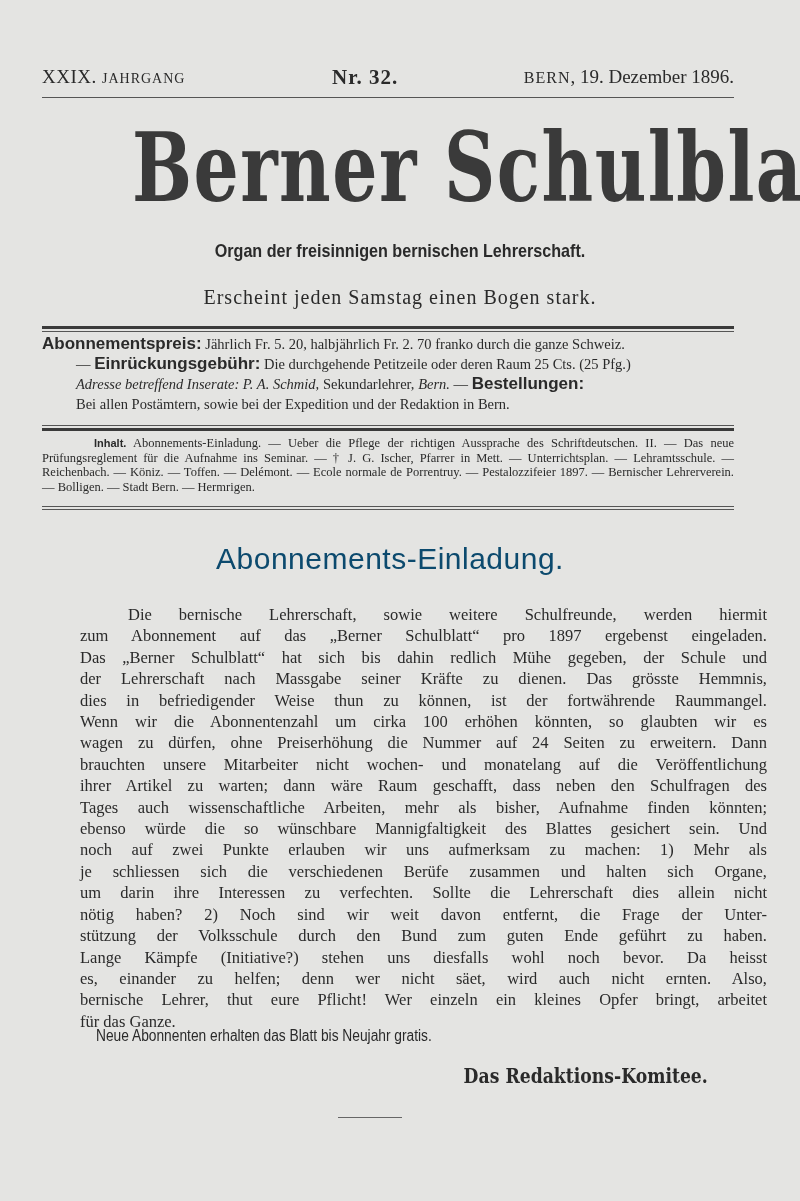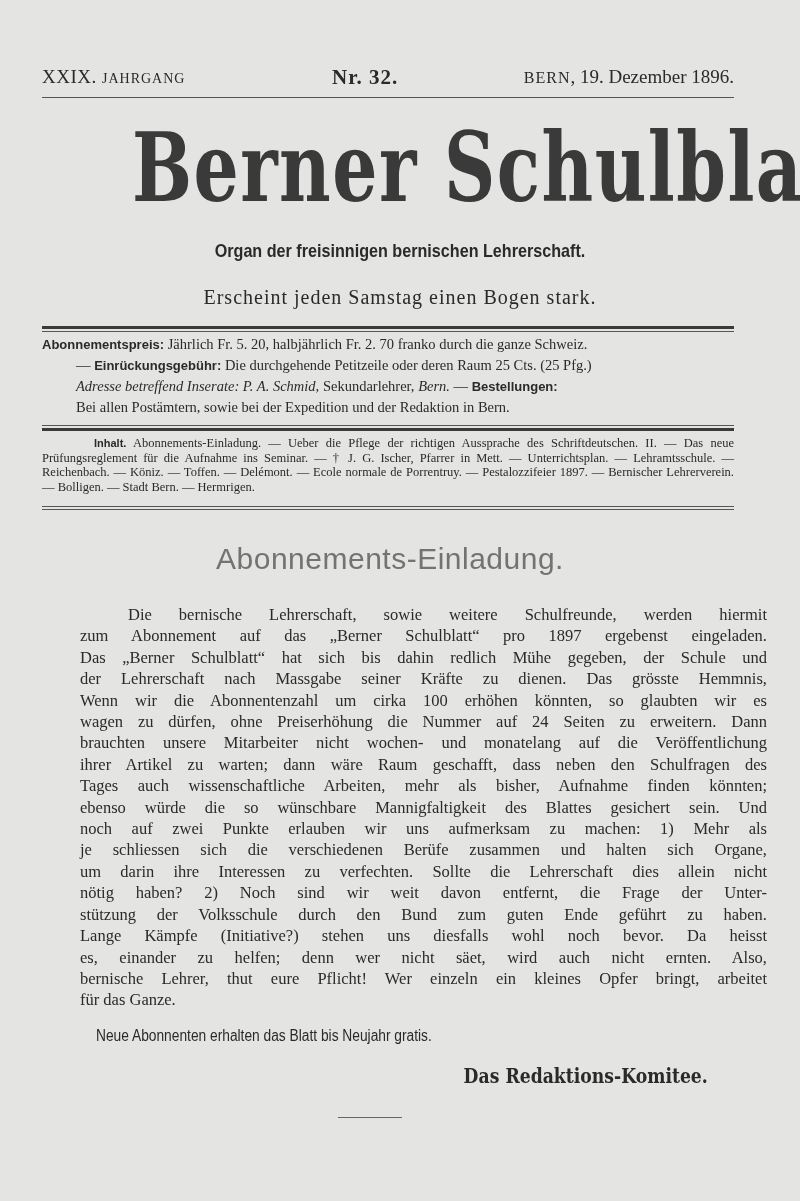--- a/index.html
+++ b/index.html
@@ -32,27 +32,27 @@
     position: absolute; left: 0; width: 800px; top: 240px; text-align: center;
     font-family: "Liberation Sans", sans-serif; font-weight: bold; font-size: 19px;
     transform: scaleX(0.85); transform-origin: center;
   }
   .appears {
     position: absolute; left: 0; width: 800px; top: 286px; text-align: center;
     font-size: 20px; letter-spacing: 1px;
   }
   .info { position: absolute; left: 42px; top: 334px; width: 692px; font-size: 14.5px; line-height: 20px; }
   .info .line { white-space: nowrap; text-align: justify; }
-  .info .b { font-family: "Liberation Sans", sans-serif; font-weight: bold; font-size: 13px; }
+  .info .b { font-family: "Liberation Sans", sans-serif; font-weight: bold; font-size: 17px; }
   .info i { font-style: italic; }
   .inhalt { position: absolute; left: 42px; top: 436px; width: 692px; font-size: 12.5px; line-height: 14.5px; text-align: justify; }
   .inhalt .b { font-family: "Liberation Sans", sans-serif; font-weight: bold; font-size: 11px; }
   .article-title {
     position: absolute; left: 0; width: 780px; top: 542px; text-align: center;
-    font-family: "Liberation Sans", sans-serif; font-size: 30px; letter-spacing: 0.5px; color: #737373;
+    font-family: "Liberation Sans", sans-serif; font-size: 30px; letter-spacing: 0.5px; color: #0c4a6e;
   }
   .body-text { position: absolute; left: 48px; top: 604px; width: 687px; font-size: 16.5px; line-height: 21.4px; margin-left: 32px; }
   .body-text p { margin: 0; text-align: justify; text-align-last: justify; text-indent: 48px; }
   .body-text p.last { text-align-last: left; }
   .neue {
     position: absolute; left: 96px; top: 1027px; font-family: "Liberation Sans", sans-serif;
     font-size: 16px; transform: scaleX(0.86); transform-origin: left;
   }
   .sign {
     position: absolute; right: 92px; top: 1063px; font-family: "DejaVu Serif", serif;
@@ -96,20 +96,21 @@
   <div class="rule" style="top:506px;height:1px;"></div>
   <div class="rule" style="top:509px;height:1px;"></div>
 
   <div class="article-title">Abonnements-Einladung.</div>
 
   <div class="body-text">
     <p>Die bernische Lehrerschaft, sowie weitere Schulfreunde, werden hiermit</p>
     <p style="text-indent:0">zum Abonnement auf das „Berner Schulblatt“ pro 1897 ergebenst eingeladen.</p>
     <p style="text-indent:0">Das „Berner Schulblatt“ hat sich bis dahin redlich Mühe gegeben, der Schule und</p>
     <p style="text-indent:0">der Lehrerschaft nach Massgabe seiner Kräfte zu dienen. Das grösste Hemmnis,</p>
+    <p style="text-indent:0">dies in befriedigender Weise thun zu können, ist der fortwährende Raummangel.</p>
     <p style="text-indent:0">Wenn wir die Abonnentenzahl um cirka 100 erhöhen könnten, so glaubten wir es</p>
     <p style="text-indent:0">wagen zu dürfen, ohne Preiserhöhung die Nummer auf 24 Seiten zu erweitern. Dann</p>
     <p style="text-indent:0">brauchten unsere Mitarbeiter nicht wochen- und monatelang auf die Veröffentlichung</p>
     <p style="text-indent:0">ihrer Artikel zu warten; dann wäre Raum geschafft, dass neben den Schulfragen des</p>
     <p style="text-indent:0">Tages auch wissenschaftliche Arbeiten, mehr als bisher, Aufnahme finden könnten;</p>
     <p style="text-indent:0">ebenso würde die so wünschbare Mannigfaltigkeit des Blattes gesichert sein. Und</p>
     <p style="text-indent:0">noch auf zwei Punkte erlauben wir uns aufmerksam zu machen: 1) Mehr als</p>
     <p style="text-indent:0">je schliessen sich die verschiedenen Berüfe zusammen und halten sich Organe,</p>
     <p style="text-indent:0">um darin ihre Interessen zu verfechten. Sollte die Lehrerschaft dies allein nicht</p>
     <p style="text-indent:0">nötig haben? 2) Noch sind wir weit davon entfernt, die Frage der Unter-</p>

